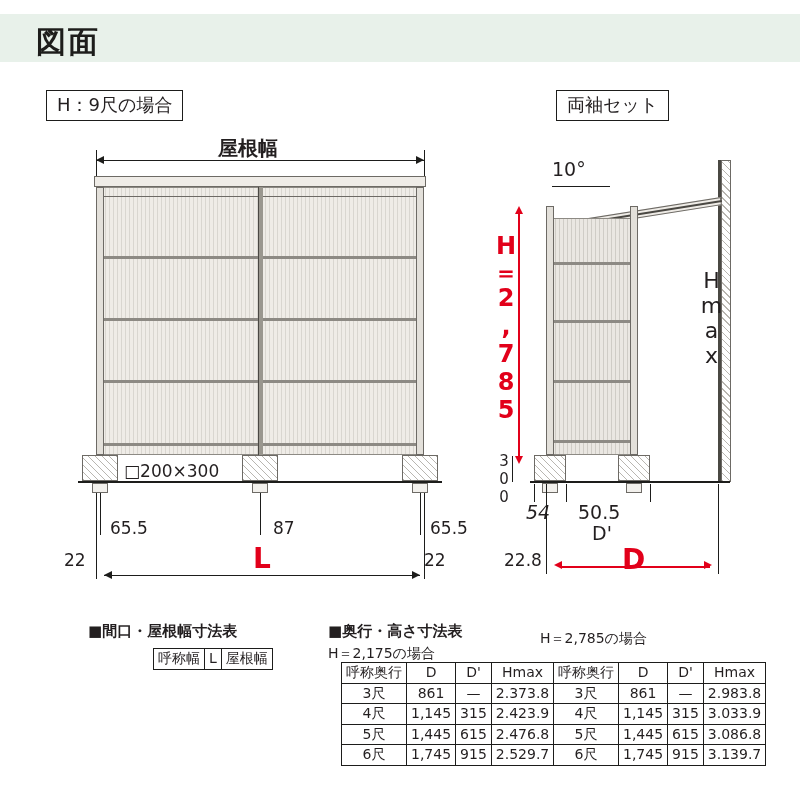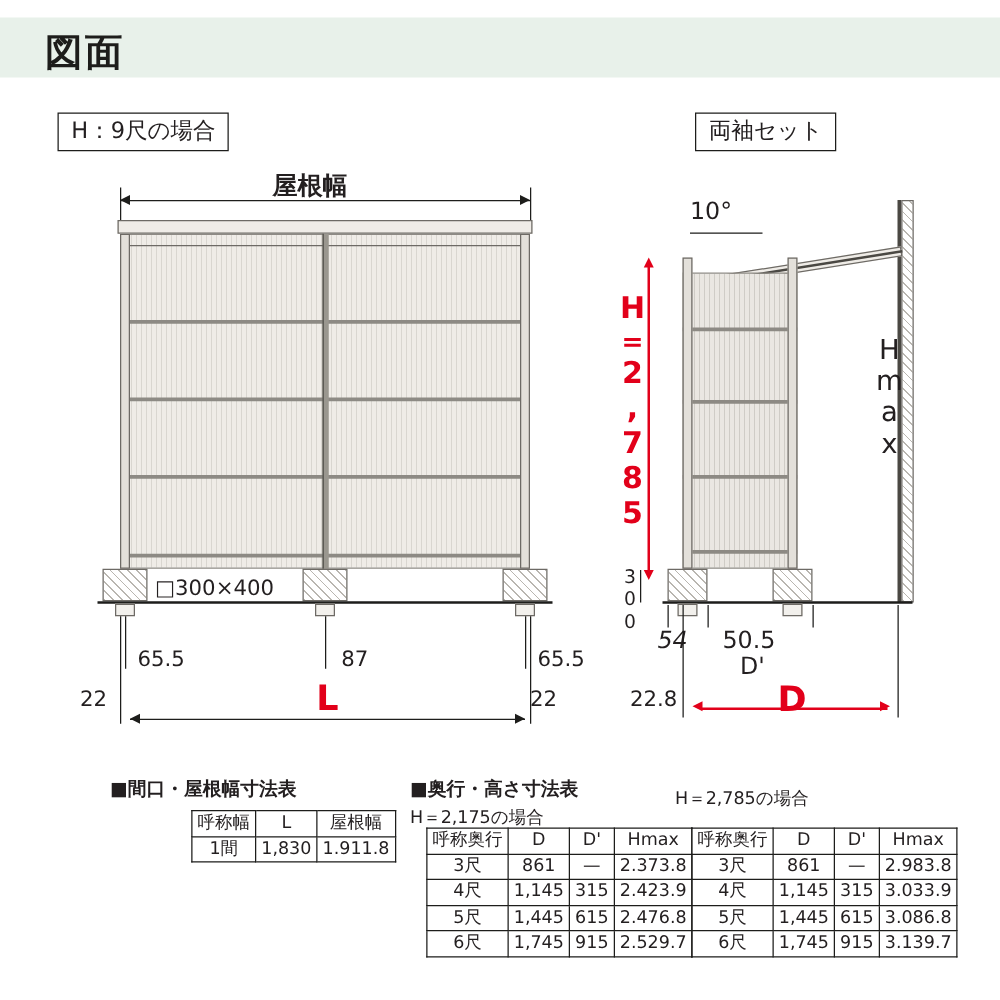--- a/index.html
+++ b/index.html
@@ -154,21 +154,21 @@
 
 <div class="hatch" style="left:82px;top:455px;width:36px;height:26px;"></div>
 <div class="hatch" style="left:242px;top:455px;width:36px;height:26px;"></div>
 <div class="hatch" style="left:402px;top:455px;width:36px;height:26px;"></div>
 <div class="ln hl" style="left:78px;top:481px;width:364px;height:2px;"></div>
 
 <div class="footing" style="left:92px;top:483px;width:16px;height:10px;"></div>
 <div class="footing" style="left:252px;top:483px;width:16px;height:10px;"></div>
 <div class="footing" style="left:412px;top:483px;width:16px;height:10px;"></div>
 
-<div class="t lg" style="left:124px;top:463px;">□300×400</div>
+<div class="t lg" style="left:124px;top:463px;">□200×300</div>
 
 <div class="ln vl" style="left:100px;top:493px;height:42px;"></div>
 <div class="ln vl" style="left:260px;top:493px;height:42px;"></div>
 <div class="ln vl" style="left:420px;top:493px;height:42px;"></div>
 <div class="t lg" style="left:110px;top:520px;">65.5</div>
 <div class="t lg" style="left:273px;top:520px;">87</div>
 <div class="t lg" style="left:430px;top:520px;">65.5</div>
 
 <div class="ln hl" style="left:104px;top:575px;width:316px;"></div>
 <div class="arrow-l" style="left:104px;top:571px;"></div>
@@ -229,25 +229,20 @@
 <div class="tbl-title" style="left:88px;top:622px;">■間口・屋根幅寸法表</div>
 <table class="dim" id="tbl-width" style="left:140px;top:648px;">
     <thead>
       <tr>
         <th>呼称幅</th>
         <th>L</th>
         <th>屋根幅</th>
       </tr>
     </thead>
     <tbody>
-      <tr>
-        <td>1間</td>
-        <td>1,830</td>
-        <td>1.911.8</td>
-      </tr>
     </tbody>
   </table>
 
 <div class="tbl-title" style="left:328px;top:622px;">■奥行・高さ寸法表</div>
 <div class="sub-note" style="left:328px;top:645px;">H＝2,175の場合</div>
 <table class="dim" id="tbl-depth-a" style="left:328px;top:662px;">
     <thead>
       <tr>
         <th>呼称奥行</th>
         <th>D</th>

